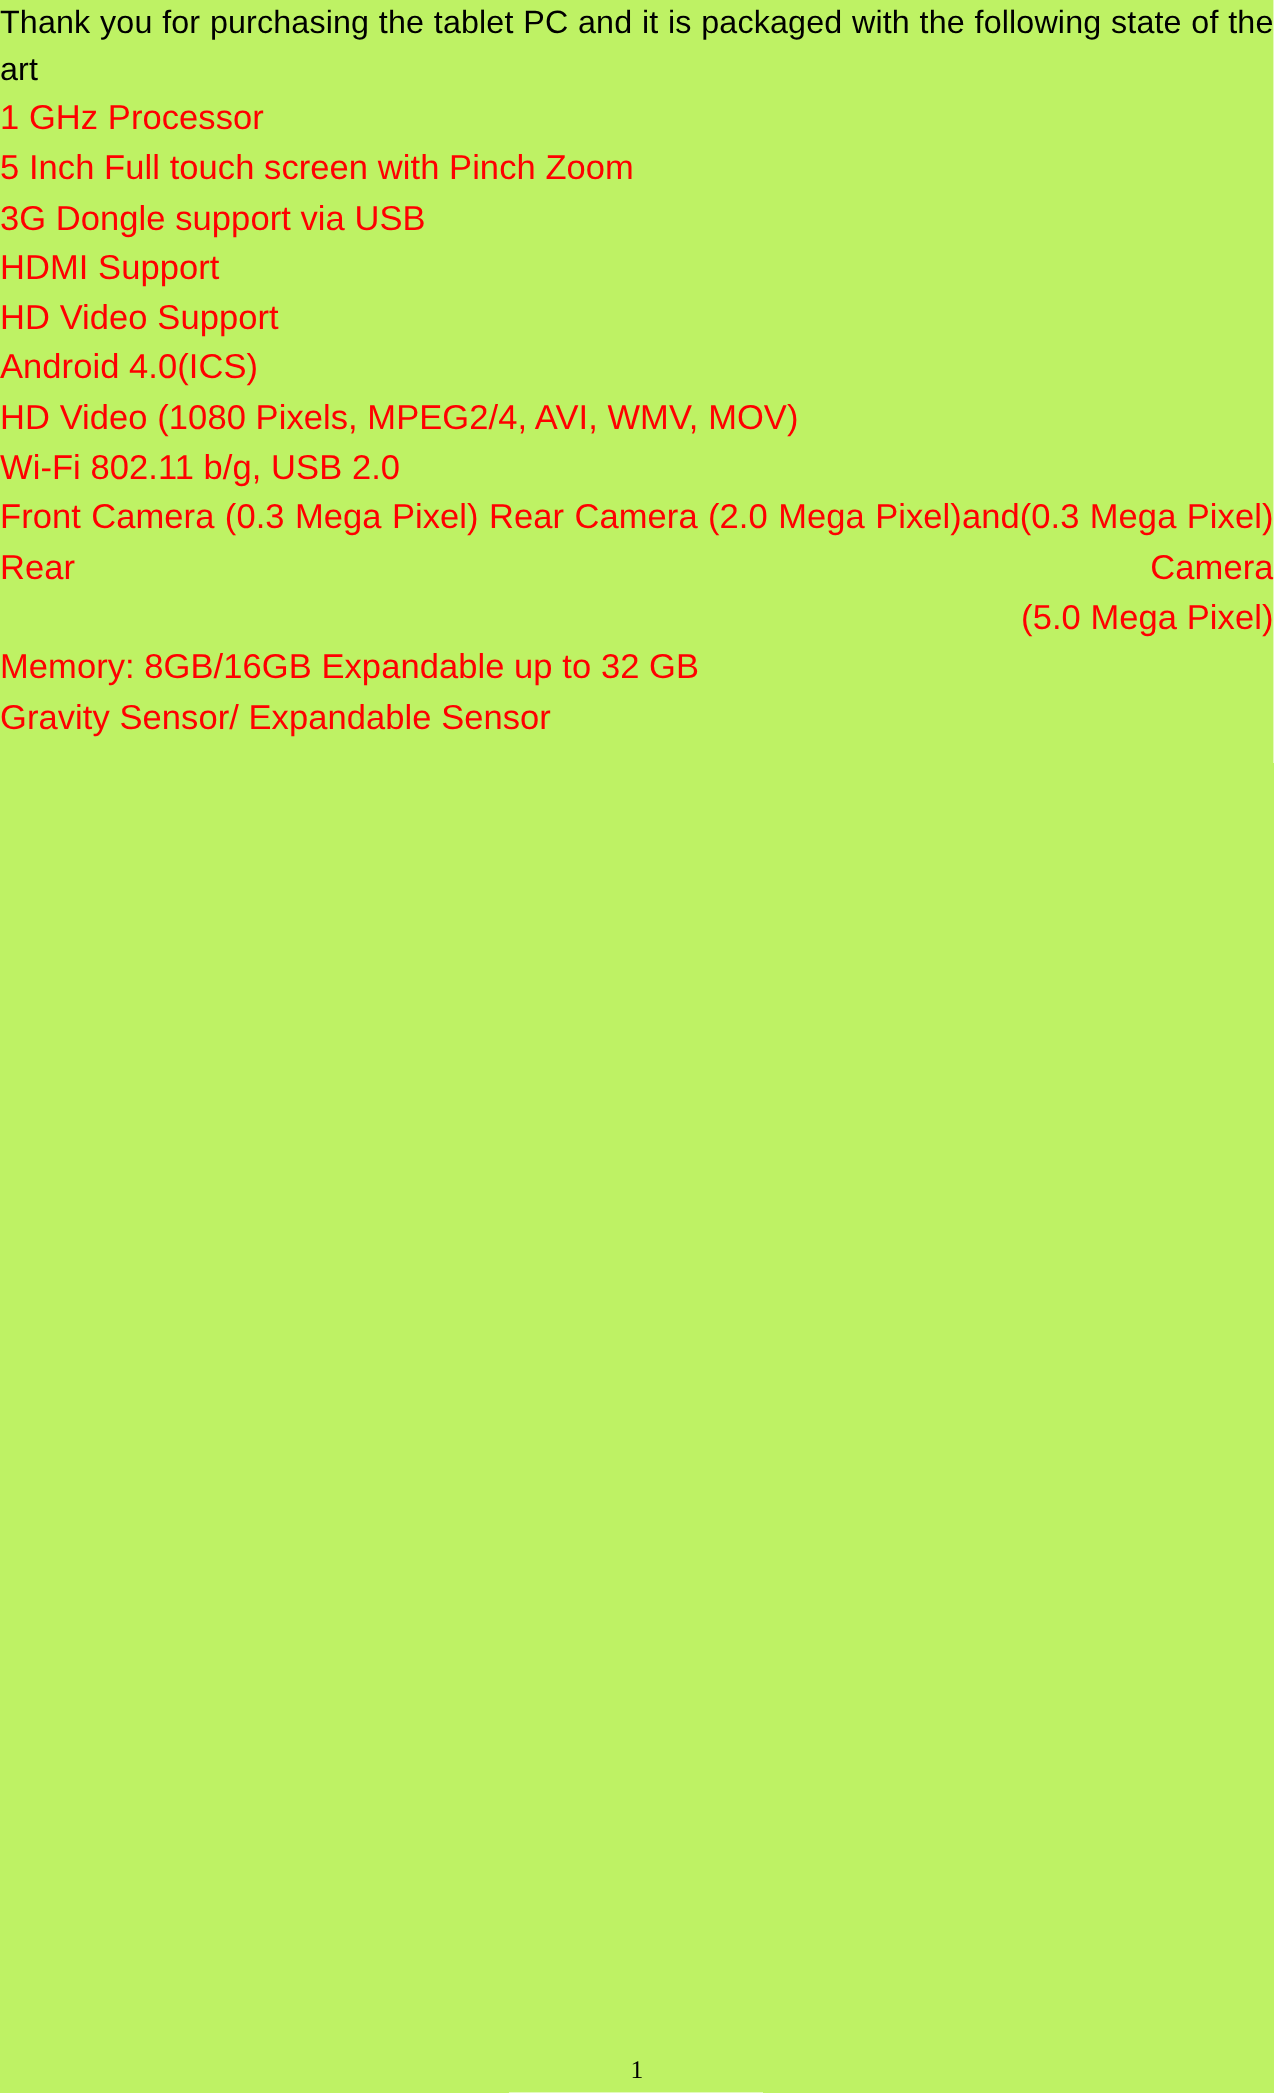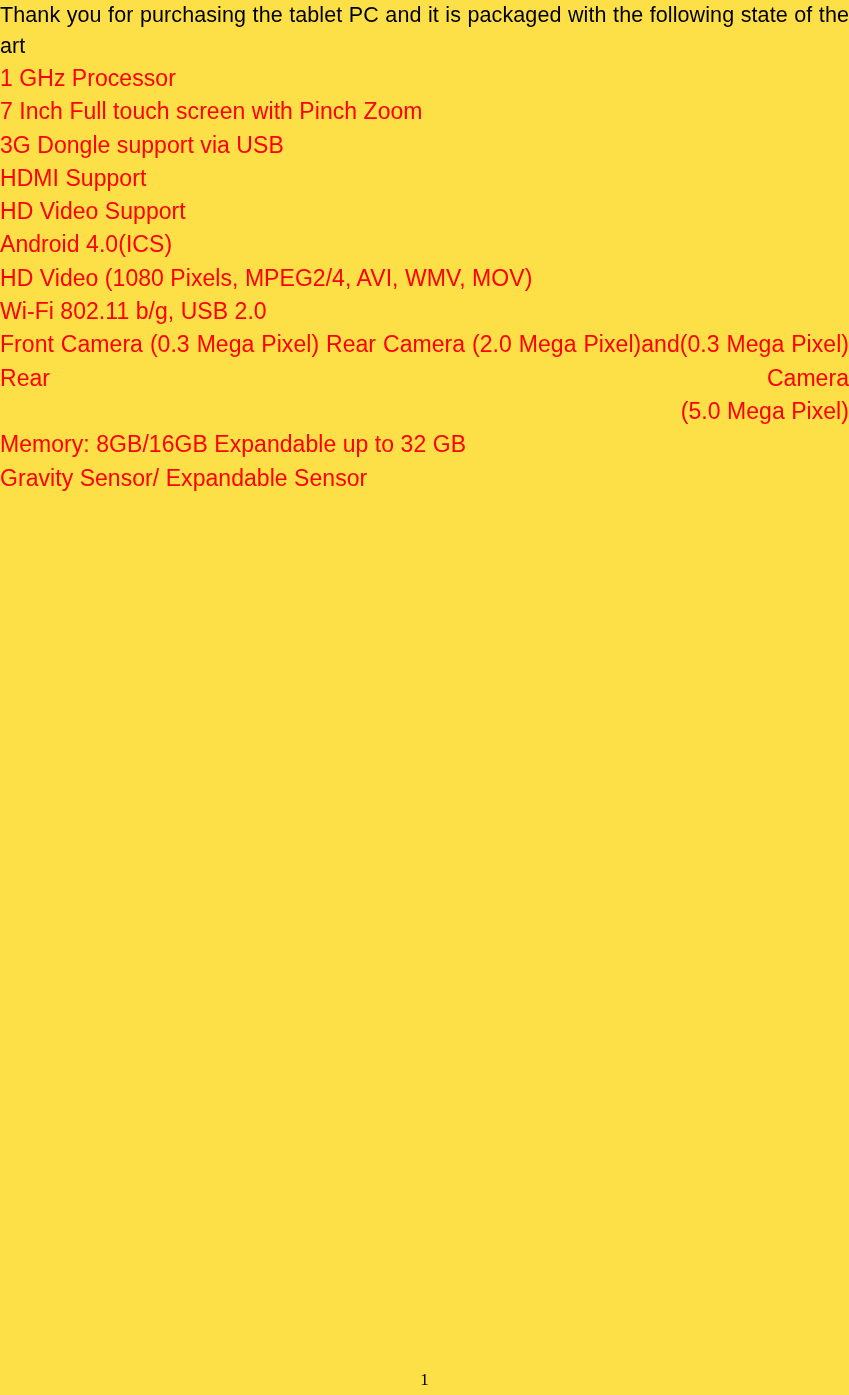--- a/index.html
+++ b/index.html
@@ -14,21 +14,21 @@
     position: relative;
     font-family: "Liberation Sans", sans-serif;
     -webkit-font-smoothing: antialiased;
   }
 
   .page {
     position: relative;
     width: 849px;
     height: 1395px;
     box-sizing: border-box;
-    background: #fde047;
+    background: #bef264;
     overflow: hidden;
   }
 
   .content {
     position: absolute;
     left: 0px;
     top: 0px;
     width: 849px;
   }
 
@@ -112,21 +112,21 @@
   <div class="content">
 
     <p class="intro">
       <span class="intro-line-1">Thank you for purchasing the tablet PC and it is packaged with the following state of the art</span>
     </p>
 
     <div class="feature-list">
 
       <p class="feature">1 GHz Processor</p>
 
-      <p class="feature">7 Inch Full touch screen with Pinch Zoom</p>
+      <p class="feature">5 Inch Full touch screen with Pinch Zoom</p>
 
       <p class="feature">3G Dongle support via USB</p>
 
       <p class="feature">HDMI Support</p>
 
       <p class="feature">HD Video Support</p>
 
       <p class="feature">Android 4.0(ICS)</p>
 
       <p class="feature">HD Video (1080 Pixels, MPEG2/4, AVI, WMV, MOV)</p>

